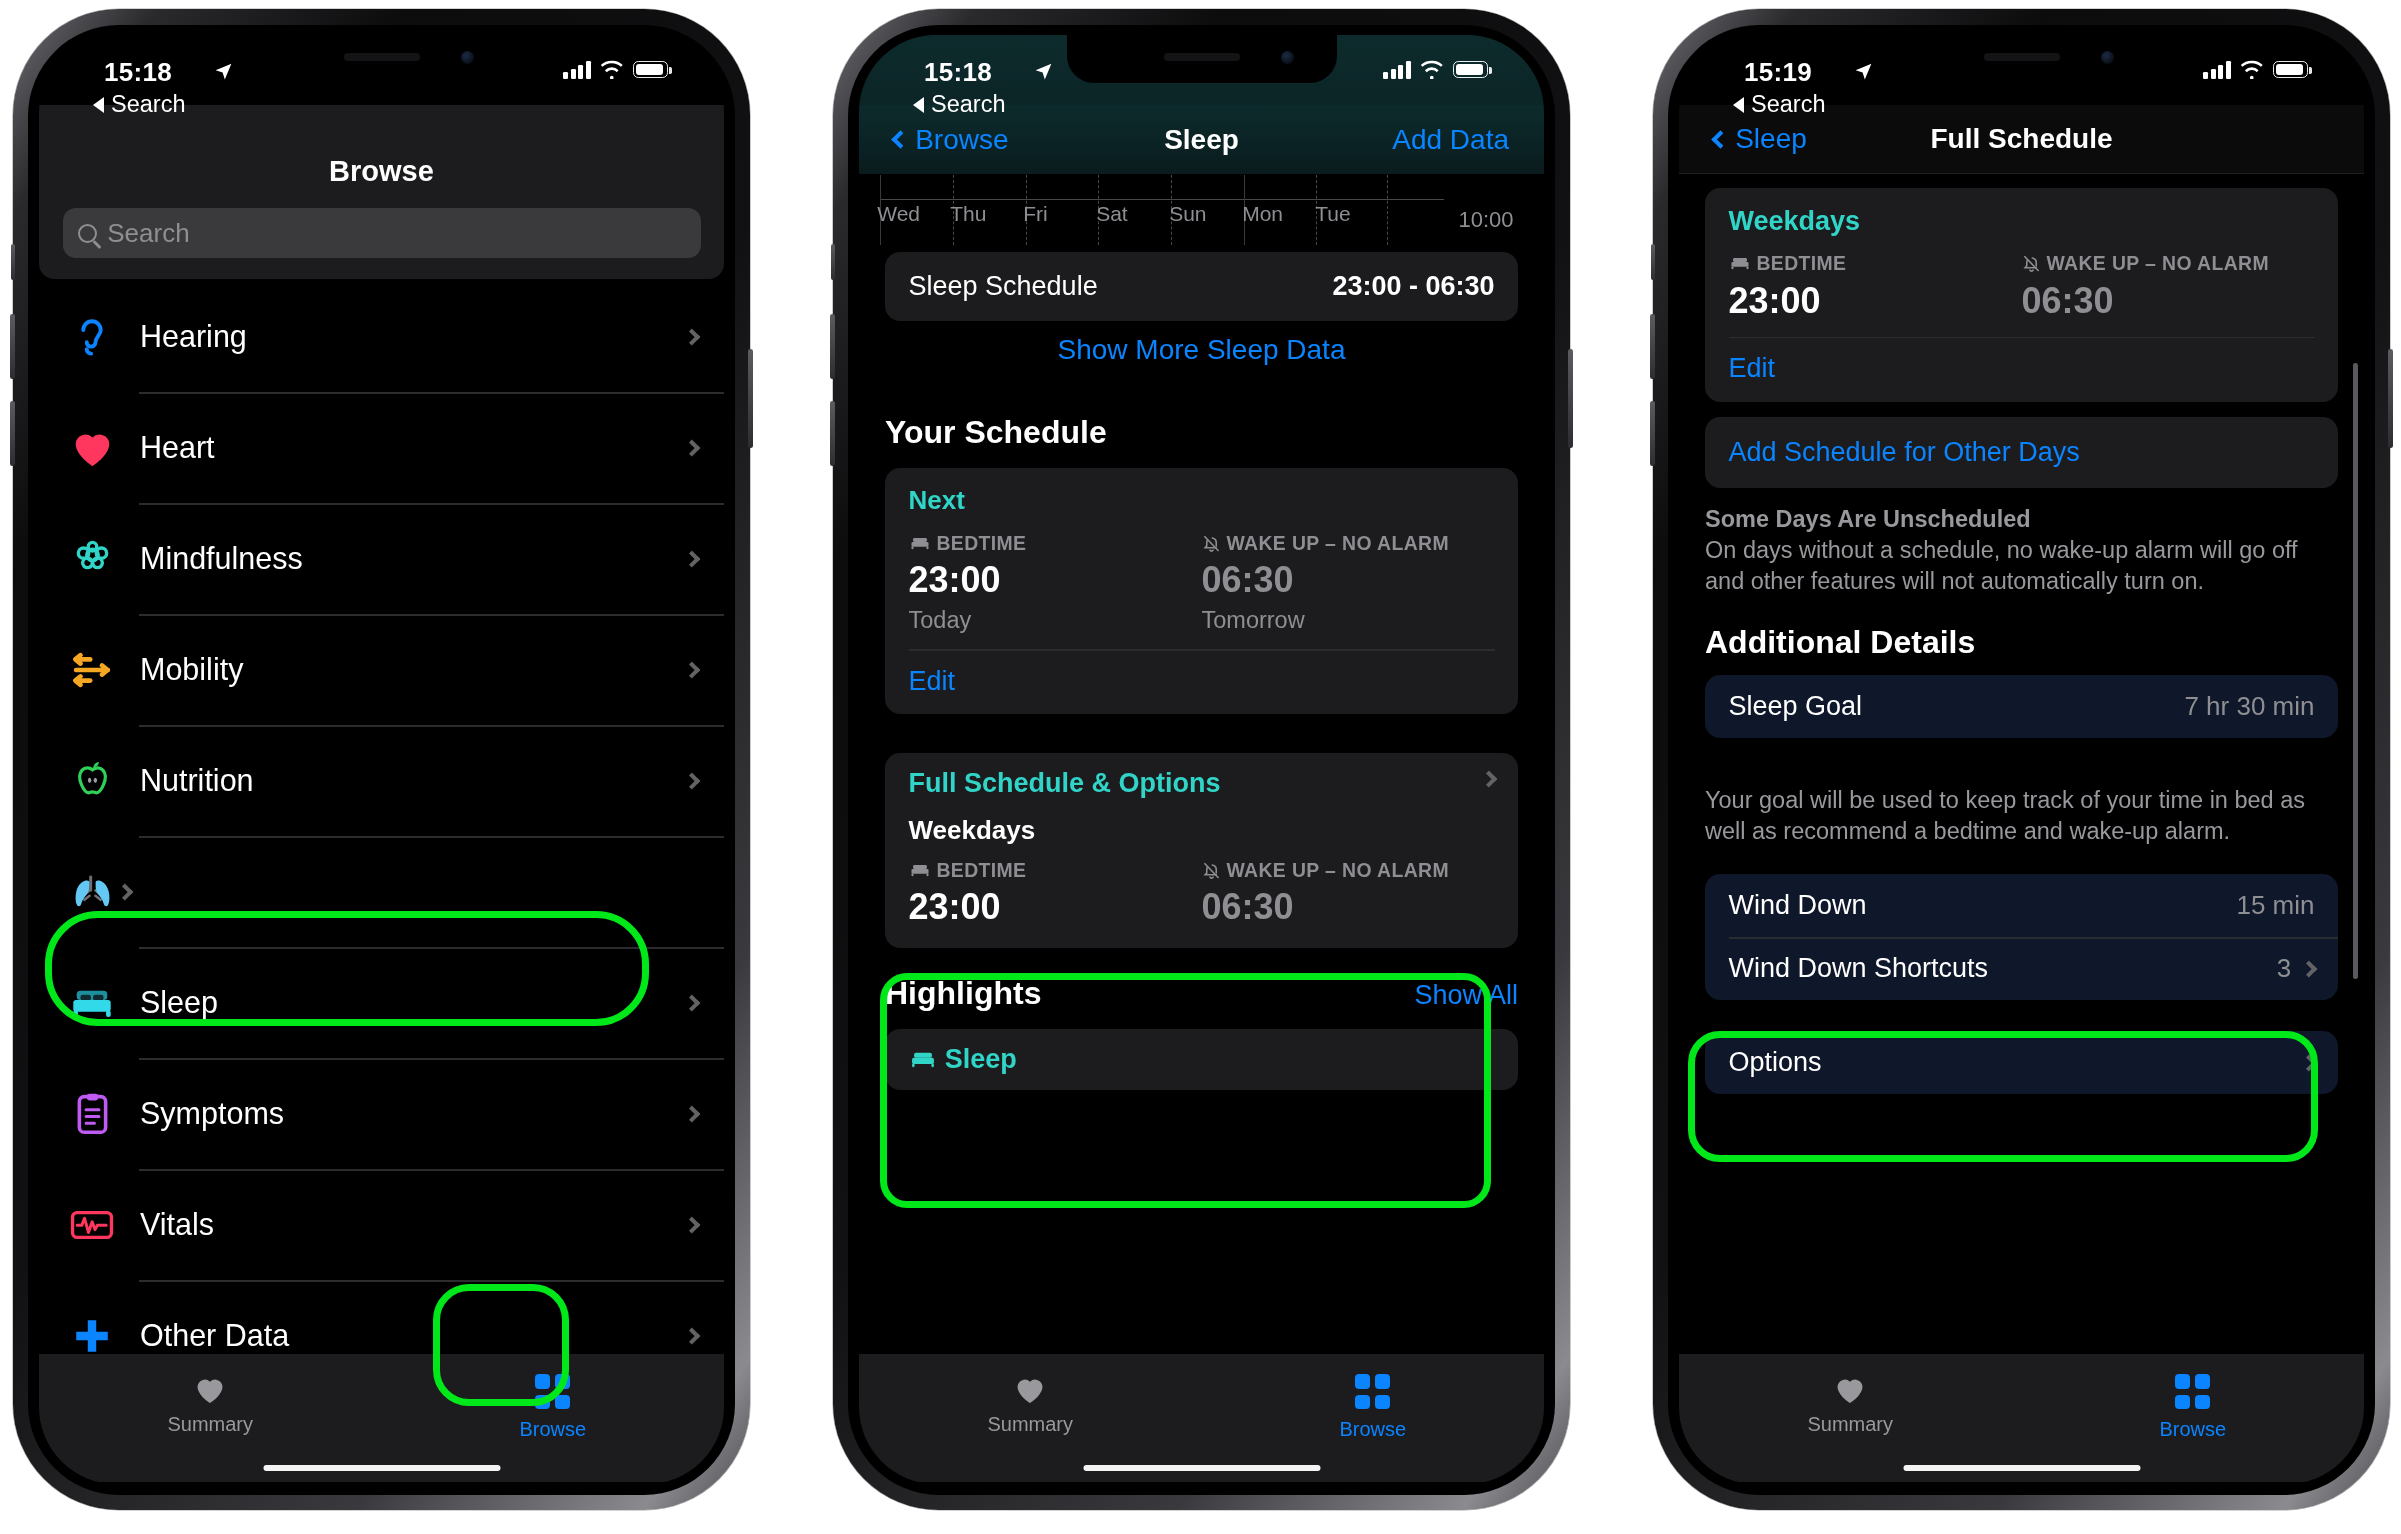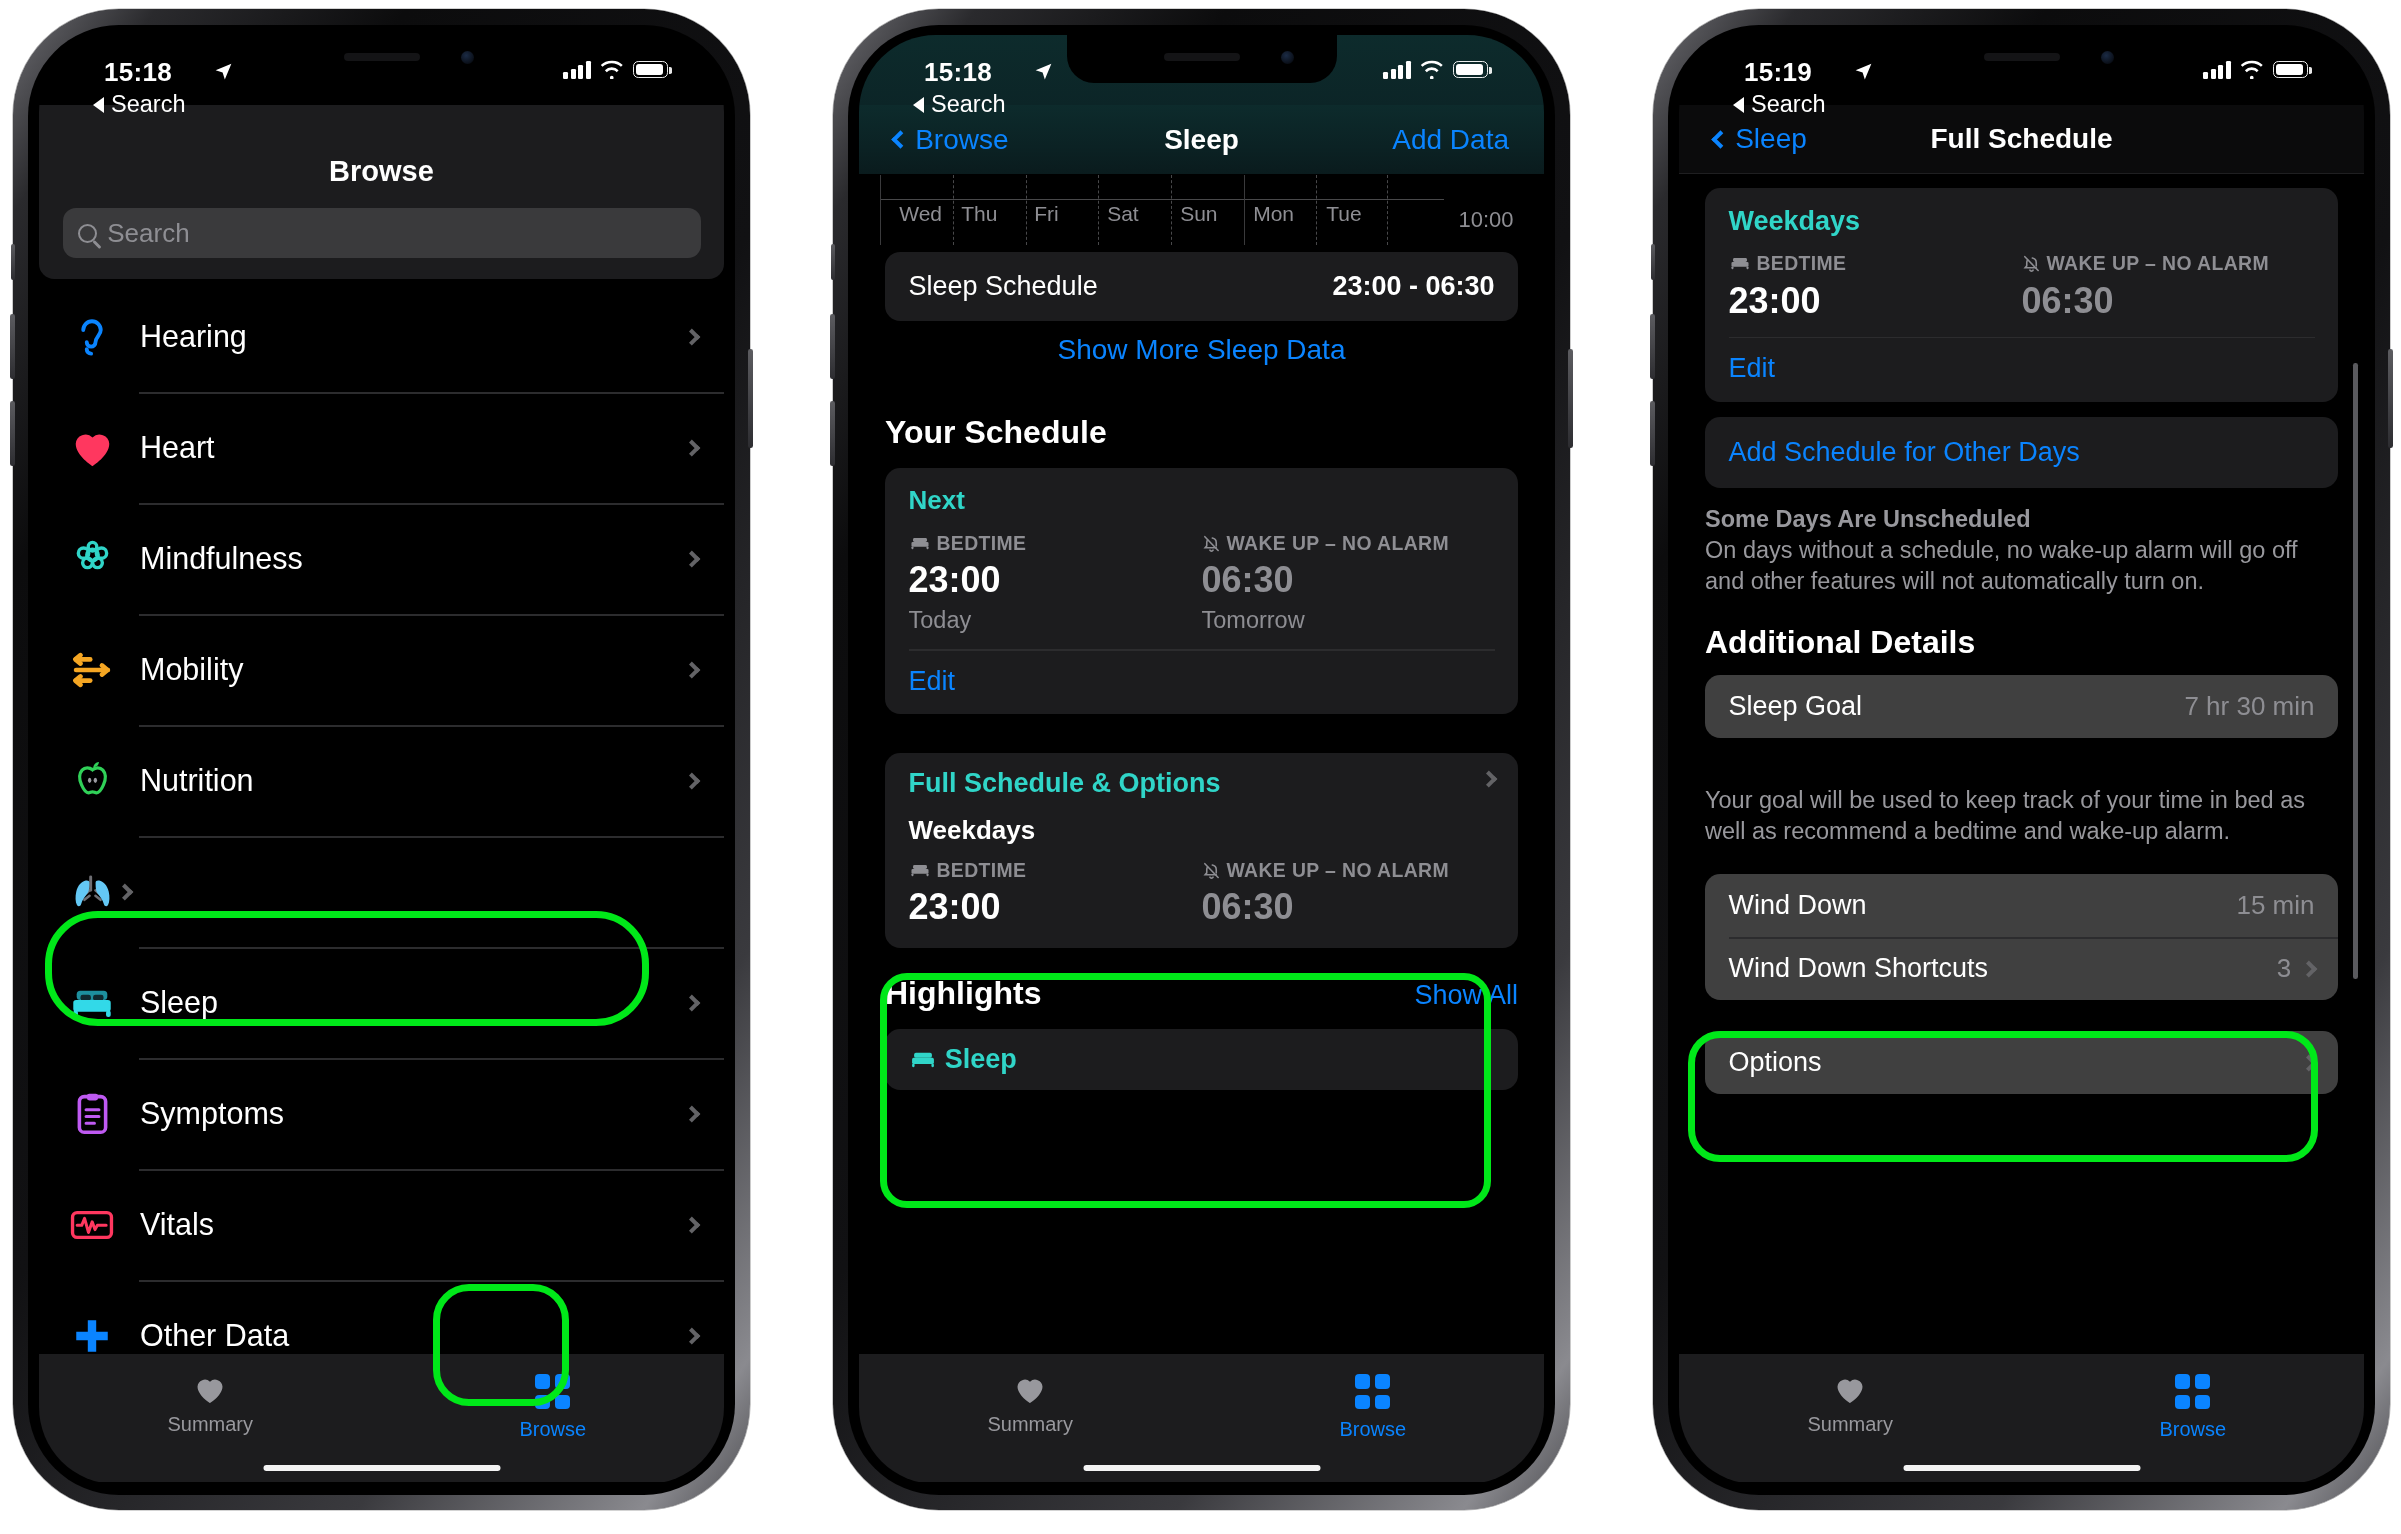--- a/index.html
+++ b/index.html
@@ -136,21 +136,21 @@
   .hl-sleep { color:#30d5c8; font-size:27px; font-weight:700; display:flex; align-items:center; gap:8.2px; }
 
   
   .p3-scroll { position:absolute; top:140px; left:0; right:0; bottom:128px; background:#000; overflow:hidden; }
   .p3-card { margin:13px 26px 0; background:#1c1c1e; border-radius:15.2px; overflow:hidden; }
   .p3-wd { color:#30d5c8; font-size:27px; font-weight:700; }
   .addsched { margin:15.2px 26px 0; background:#1c1c1e; border-radius:15.2px; padding:20px 23.5px; color:#0a84ff; font-size:27px; }
   .note { padding:17.6px 26px 0; }
   .note b { color:#98989d; font-size:23.5px; font-weight:700; display:block; }
   .note p { color:#98989d; font-size:23.5px; line-height:1.32; margin-top:2.3px; }
-  .listcard { margin:0 26px; background:#404040; border-radius:15.2px; overflow:hidden; }
+  .listcard { margin:0 26px; background:#0f172a; border-radius:15.2px; overflow:hidden; }
   .lrow { display:flex; align-items:center; justify-content:space-between; padding:0 23.5px; height:63px; position:relative; }
   .lrow .lt { color:#fff; font-size:27px; }
   .lrow .rt { color:#8e8e93; font-size:26px; display:flex; align-items:center; gap:11.7px; }
   .lrow .ldiv { position:absolute; left:23.5px; right:0; top:0; height:1.2px; background:#2c2c2e; }
   .footnote { padding:15.2px 26px 0; color:#98989d; font-size:23.5px; line-height:1.32;margin-top:32px; }
 
   .scrollbar { position:absolute; right:5.9px; width:4.7px; background:#5a5a5e; border-radius:2.3px; z-index:28; }
   svg { display:block; }
 </style>
 </head>
@@ -432,21 +432,21 @@
         <div class="vline" style="left:21px;"></div>
         <div class="vdash" style="left:94px;"></div>
         <div class="vdash" style="left:167px;"></div>
         <div class="vdash" style="left:239px;"></div>
         <div class="vdash" style="left:312px;"></div>
         <div class="vline" style="left:385px;"></div>
         <div class="vdash" style="left:457px;"></div>
         <div class="vdash" style="left:528px;"></div>
       </div>
       <div class="daylabels">
-        <span style="width:73px;margin-left:21px;text-align:center;">Wed</span>
+        <span style="width:73px;margin-left:10px;">Wed</span>
         <span style="width:73px;">Thu</span>
         <span style="width:73px;">Fri</span>
         <span style="width:73px;">Sat</span>
         <span style="width:73px;">Sun</span>
         <span style="width:73px;">Mon</span>
         <span style="width:73px;">Tue</span>
       </div>
       <div class="axis-10">10:00</div>
     </div>
 

